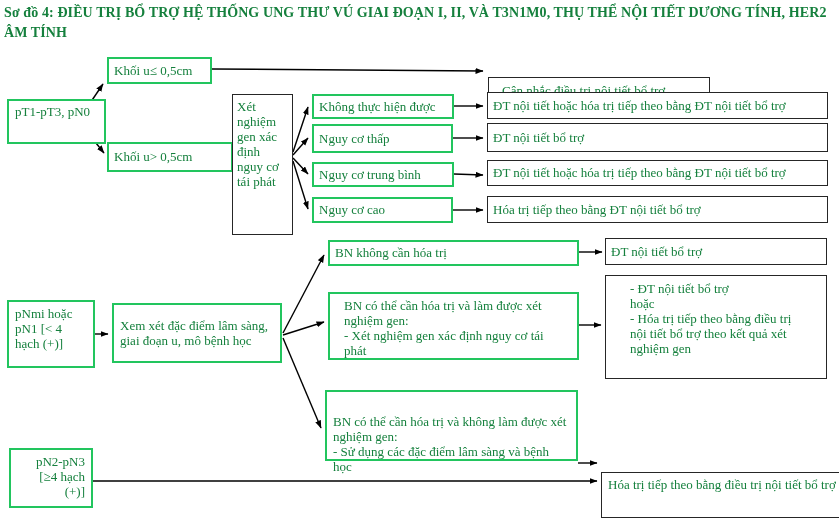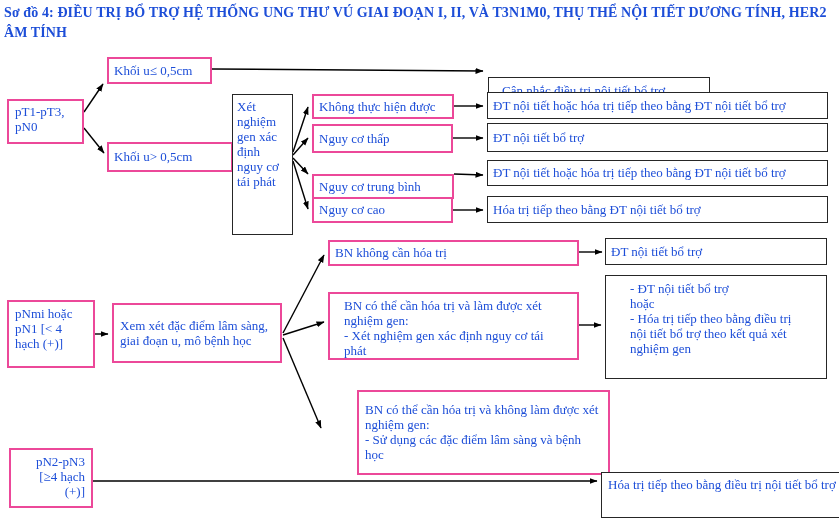--- a/index.html
+++ b/index.html
@@ -6,21 +6,21 @@
     margin: 0;
     padding: 0;
     background: #ffffff;
   }
   #stage {
     position: relative;
     width: 839px;
     height: 526px;
     background: #ffffff;
     font-family: "Liberation Serif", "DejaVu Serif", serif;
-    color: #1d4ed8;
+    color: #15803d;
     overflow: hidden;
   }
   #title {
     position: absolute;
     left: 4px;
     top: 3px;
     width: 832px;
     font-size: 14px;
     font-weight: bold;
     line-height: 1.42;
@@ -28,21 +28,21 @@
   }
   .box {
     position: absolute;
     box-sizing: border-box;
     background: #ffffff;
     font-size: 13px;
     line-height: 1.16;
     white-space: pre-line;
     padding: 3px 5px;
   }
-  .b-gray { border: 2px solid #ec4899; }
+  .b-gray { border: 2px solid #22c55e; }
   .b-dark { border: 1px solid #262626; }
   .vc {
     display: flex;
     align-items: center;
   }
   #arrows {
     position: absolute;
     left: 0;
     top: 0;
     pointer-events: none;
@@ -77,44 +77,44 @@
     <line x1="95" y1="334" x2="108" y2="334" marker-end="url(#ah)"></line>
     <line x1="283" y1="333" x2="324" y2="255" marker-end="url(#ah)"></line>
     <line x1="283" y1="335" x2="324" y2="322" marker-end="url(#ah)"></line>
     <line x1="283" y1="338" x2="321" y2="428" marker-end="url(#ah)"></line>
     <line x1="579" y1="252" x2="602" y2="252" marker-end="url(#ah)"></line>
     <line x1="579" y1="325" x2="601" y2="325" marker-end="url(#ah)"></line>
     <line x1="578" y1="463" x2="597" y2="463" marker-end="url(#ah)"></line>
     <line x1="93" y1="481" x2="597" y2="481" marker-end="url(#ah)"></line>
   </svg>
 
-  <div class="box b-gray" style="left:7px;top:99px;width:77px;height:45px;padding-left:6px;">pT1-pT3, pN0</div>
+  <div class="box b-gray" style="left:7px;top:99px;width:99px;height:45px;padding-left:6px;">pT1-pT3, pN0</div>
   <div class="box b-gray vc" style="left:107px;top:57px;width:105px;height:27px;">Khối u≤ 0,5cm</div>
   <div class="box b-gray vc" style="left:107px;top:142px;width:126px;height:30px;">Khối u&gt; 0,5cm</div>
   <div class="box b-dark" style="left:232px;top:94px;width:61px;height:141px;padding:4px 4px;">Xét nghiệm gen xác định nguy cơ tái phát</div>
   <div class="box b-dark vc" style="left:488px;top:57px;width:222px;height:28px;padding-left:13px;margin-top:20px;">Cân nhắc điều trị nội tiết bổ trợ</div>
 
   <div class="box b-gray vc" style="left:312px;top:94px;width:142px;height:25px;">Không thực hiện được</div>
   <div class="box b-gray vc" style="left:312px;top:124px;width:141px;height:29px;text-align:right;">Nguy cơ thấp</div>
-  <div class="box b-gray vc" style="left:312px;top:162px;width:142px;height:25px;margin-top:12px;">Nguy cơ trung bình</div>
+  <div class="box b-gray vc" style="left:312px;top:162px;width:142px;height:25px;">Nguy cơ trung bình</div>
   <div class="box b-gray vc" style="left:312px;top:197px;width:141px;height:26px;">Nguy cơ cao</div>
 
   <div class="box b-dark vc" style="left:487px;top:92px;width:341px;height:27px;">ĐT nội tiết hoặc hóa trị tiếp theo bằng ĐT nội tiết bổ trợ</div>
   <div class="box b-dark vc" style="left:487px;top:123px;width:341px;height:29px;">ĐT nội tiết bổ trợ</div>
   <div class="box b-dark vc" style="left:487px;top:160px;width:341px;height:26px;">ĐT nội tiết hoặc hóa trị tiếp theo bằng ĐT nội tiết bổ trợ</div>
   <div class="box b-dark vc" style="left:487px;top:196px;width:341px;height:27px;">Hóa trị tiếp theo bằng ĐT nội tiết bổ trợ</div>
 
   <div class="box b-gray" style="left:7px;top:300px;width:88px;height:68px;padding:4px 6px;">pNmi hoặc pN1 [&lt; 4 hạch (+)]</div>
   <div class="box b-gray vc" style="left:112px;top:303px;width:170px;height:60px;padding:4px 6px;">Xem xét đặc điểm lâm sàng, giai đoạn u, mô bệnh học</div>
   <div class="box b-gray vc" style="left:328px;top:240px;width:251px;height:26px;">BN không cần hóa trị</div>
   <div class="box b-gray" style="left:328px;top:292px;width:251px;height:68px;padding:4px 14px;">BN có thể cần hóa trị và làm được xét nghiệm gen:
 - Xét nghiệm gen xác định nguy cơ tái phát</div>
   <div class="box b-dark vc" style="left:605px;top:238px;width:222px;height:27px;">ĐT nội tiết bổ trợ</div>
   <div class="box b-dark" style="left:605px;top:275px;width:222px;height:104px;padding:5px 24px;">- ĐT nội tiết bổ trợ
 hoặc
 - Hóa trị tiếp theo bằng điều trị nội tiết bổ trợ theo kết quả xét nghiệm gen</div>
 
-  <div class="box b-gray" style="left:325px;top:390px;width:253px;height:85px;padding:10px 6px;margin-left:32px;">BN có thể cần hóa trị và không làm được xét nghiệm gen:
+  <div class="box b-gray" style="left:325px;top:390px;width:253px;height:71px;padding:22px 6px;">BN có thể cần hóa trị và không làm được xét nghiệm gen:
 - Sử dụng các đặc điểm lâm sàng và bệnh học</div>
   <div class="box b-gray" style="left:9px;top:448px;width:84px;height:60px;padding:4px 6px;text-align:right;">pN2-pN3 [≥4 hạch (+)]</div>
   <div class="box b-dark" style="left:601px;top:460px;width:260px;height:46px;padding:4px 6px;margin-top:12px;">Hóa trị tiếp theo bằng điều trị nội tiết bổ trợ</div>
 
 </div>
 
 </body></html>

